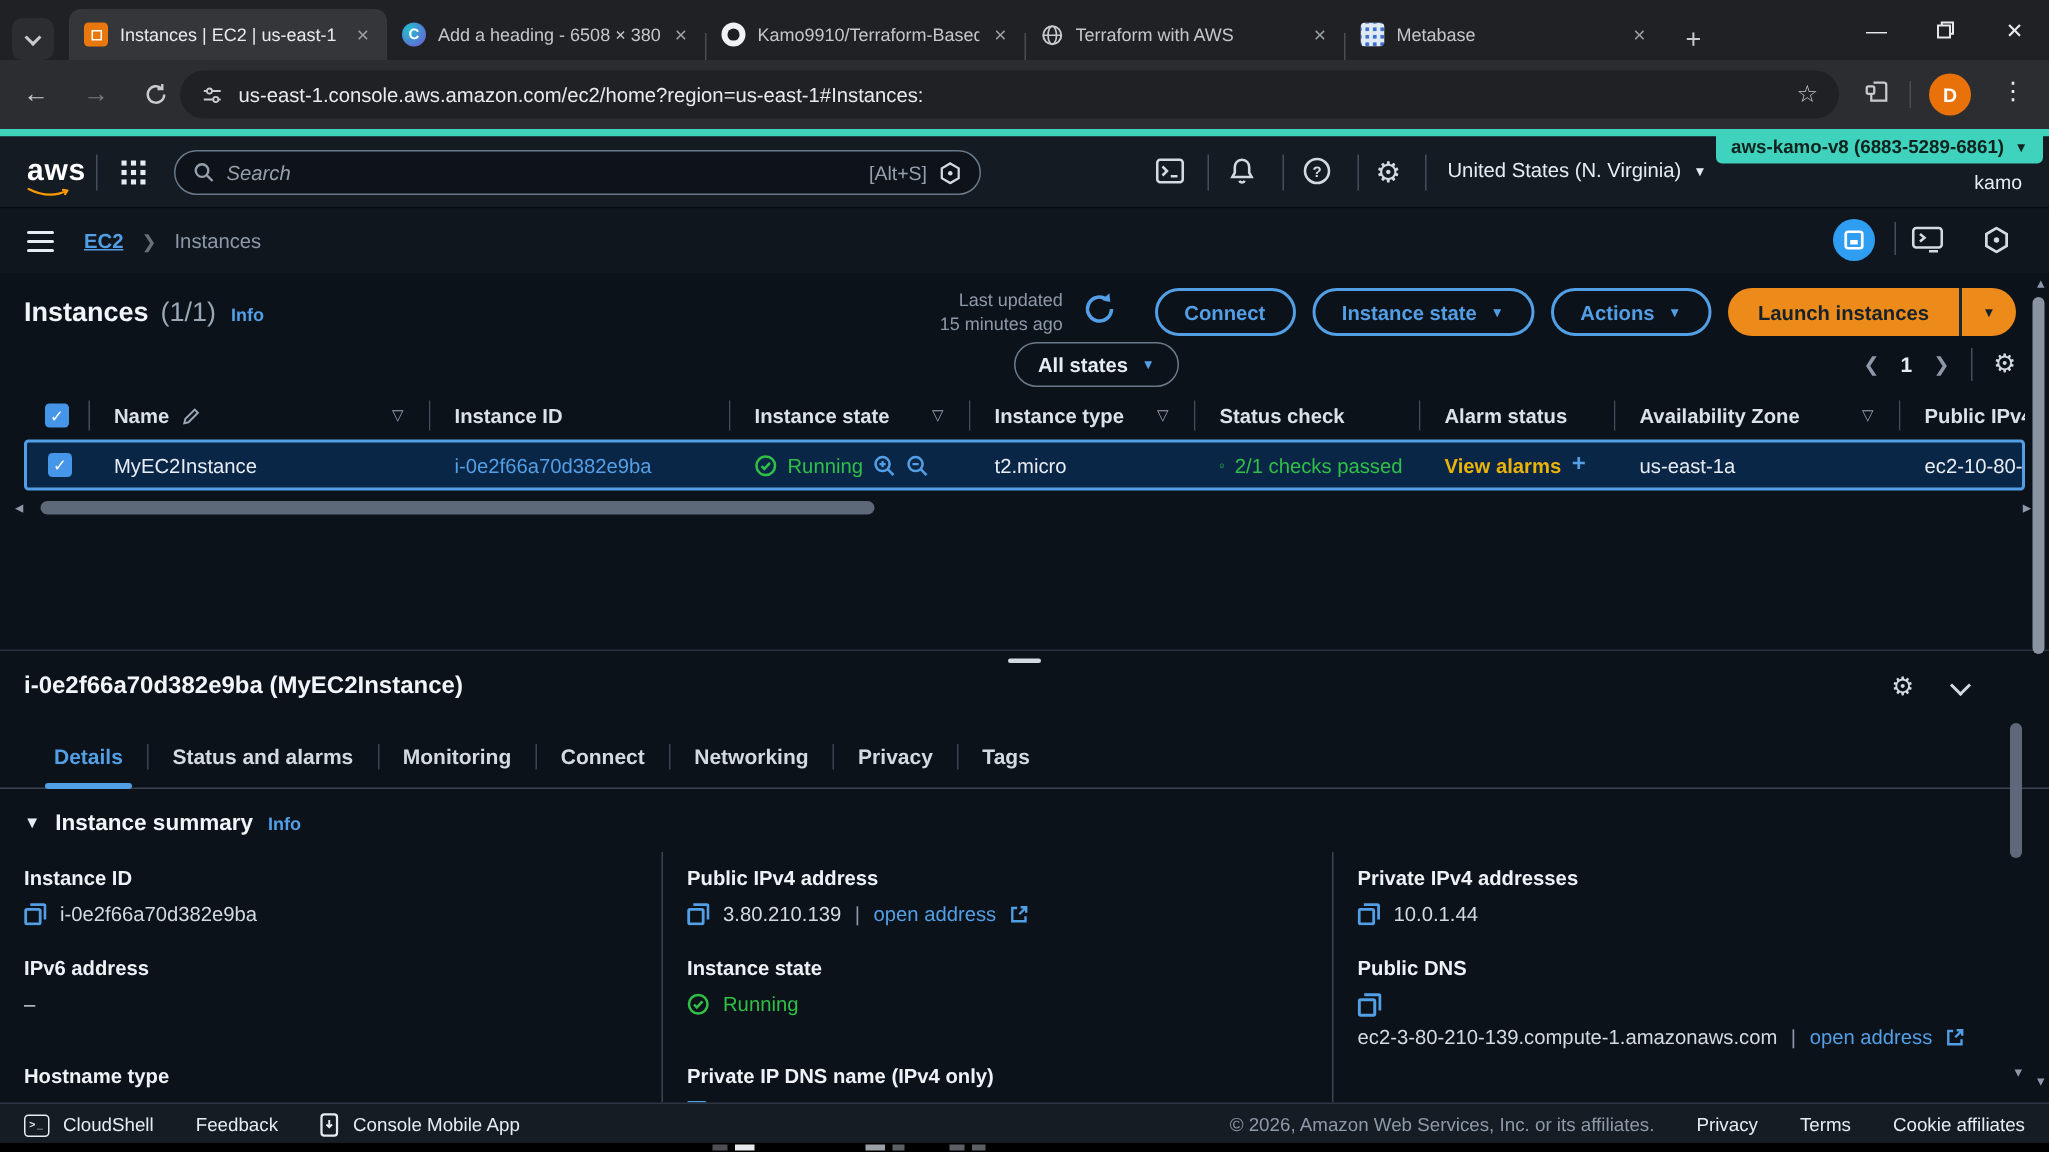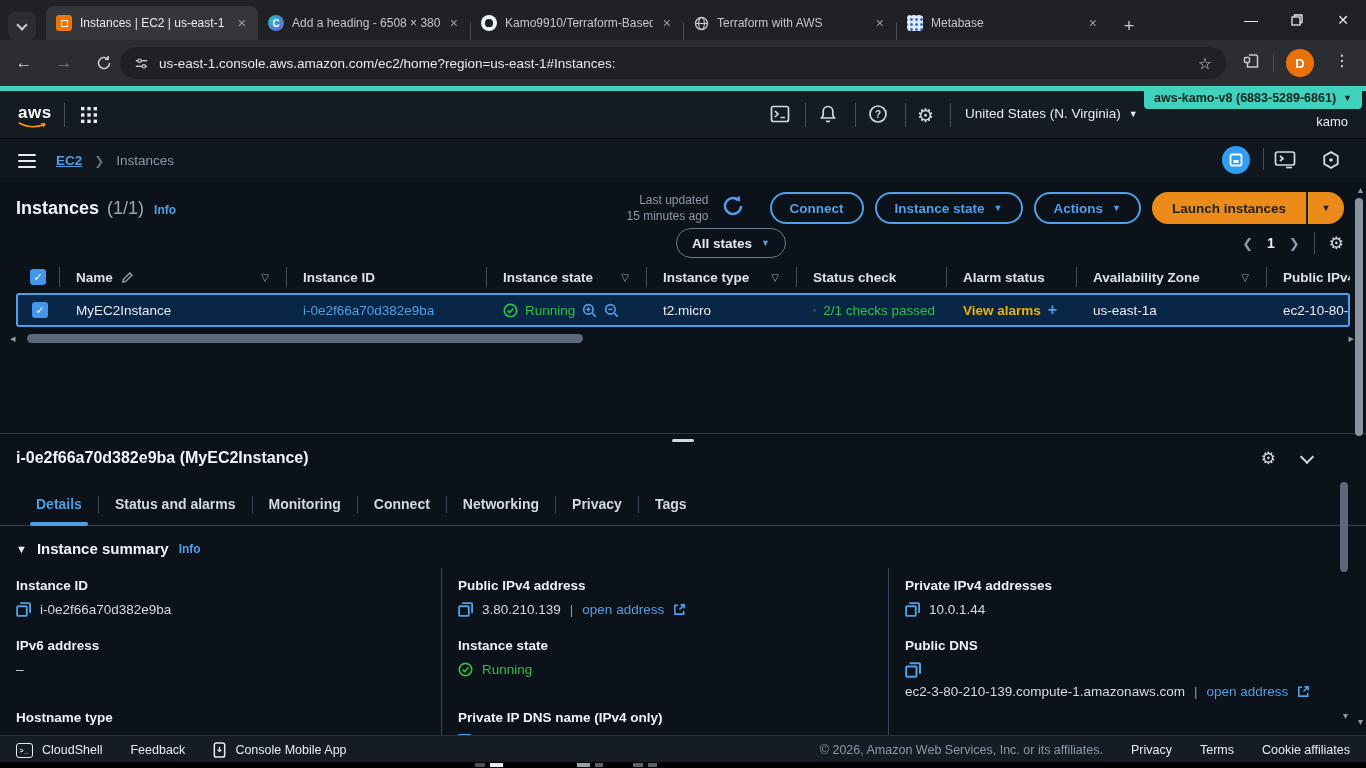--- a/index.html
+++ b/index.html
@@ -31,21 +31,21 @@
   .omnibox .url{flex:1;white-space:nowrap;overflow:hidden}
   .star{color:#c7cbd1;font-size:16px}
   .exts{position:absolute;right:106px;top:12px;color:#c7cbd1}
   .pdiv{position:absolute;right:92px;top:14px;width:1px;height:18px;background:#4a4d51}
   .avatar{position:absolute;right:52px;top:9px;width:28px;height:28px;border-radius:50%;background:#e8710a;color:#fff;font-weight:bold;font-size:13px;display:flex;align-items:center;justify-content:center}
   .kebab{position:absolute;right:16px;top:11px;color:#e8eaed;font-size:16px}
 
   
   .tealbar{position:absolute;top:86px;left:0;right:0;height:5px}
   .awshead{position:absolute;top:91px;left:0;right:0;height:48px;background:#141b23;border-bottom:1px solid #060a0f}
-  .awslogo{position:absolute;left:18px;top:12px;color:#fff;font-weight:bold;font-size:17px;letter-spacing:.5px}
+  .awslogo{position:absolute;left:18px;top:12px;color:#fff;font-weight:bold;font-size:20px;letter-spacing:.5px}
   .awslogo svg{display:block;margin-top:-2px}
   .hdiv{position:absolute;top:12px;width:1px;height:24px;background:#424e5c}
   .gridic{position:absolute;left:80px;top:15px}
   .awssearch{position:absolute;left:116px;top:9px;width:538px;height:30px;border:1px solid #697989;border-radius:16px;background:#0d1319;display:flex;align-items:center;padding:0 12px;gap:8px}
   .awssearch input{flex:1;background:transparent;border:0;outline:none;color:#e7ecf2;font-size:13.5px;font-style:italic;font-family:inherit}
   .awssearch input::placeholder{color:#95a0ad}
   .shortcut{color:#95a0ad;font-size:13px}
   .hic{position:absolute;top:13px;color:#d4dae2}
   .region{position:absolute;left:965px;top:15px;font-size:13.5px;color:#e7ecf2;display:flex;gap:8px;align-items:center}
   .caret{font-size:9px;color:#e7ecf2}
@@ -247,20 +247,32 @@
           <rect x="13.6" y="1" width="3.4" height="3.4"></rect>
           <rect x="1" y="7.3" width="3.4" height="3.4"></rect>
           <rect x="7.3" y="7.3" width="3.4" height="3.4"></rect>
           <rect x="13.6" y="7.3" width="3.4" height="3.4"></rect>
           <rect x="1" y="13.6" width="3.4" height="3.4"></rect>
           <rect x="7.3" y="13.6" width="3.4" height="3.4"></rect>
           <rect x="13.6" y="13.6" width="3.4" height="3.4"></rect>
         </g>
       </svg>
   </span>
+  <div class="awssearch">
+    <svg width="14" height="14" viewBox="0 0 16 16">
+        <circle cx="6.5" cy="6.5" r="4.8" fill="none" stroke="#95a0ad" stroke-width="1.8"></circle>
+        <line x1="10.2" y1="10.2" x2="14.5" y2="14.5" stroke="#95a0ad" stroke-width="1.8"></line>
+      </svg>
+    <input type="text" placeholder="Search" style="">
+    <span class="shortcut">[Alt+S]</span>
+    <svg width="15" height="15" viewBox="0 0 16 16">
+        <polygon points="8,1 14,4.5 14,11.5 8,15 2,11.5 2,4.5" fill="none" stroke="#d4dae2" stroke-width="1.6"></polygon>
+        <circle cx="8" cy="8" r="1.6" fill="#d4dae2"></circle>
+      </svg>
+  </div>
   <span class="hic" style="left:770px">
     <svg width="20" height="20" viewBox="0 0 20 20">
         <rect x="1.5" y="2.5" width="17" height="15" rx="2" fill="none" stroke="#d4dae2" stroke-width="1.7"></rect>
         <path d="M5 7l3 3-3 3M10.5 13.5H15" fill="none" stroke="#d4dae2" stroke-width="1.7"></path>
       </svg>
   </span>
   <span class="hdiv" style="left:805px"></span>
   <span class="hic" style="left:818px">
     <svg width="20" height="20" viewBox="0 0 20 20">
         <path d="M10 2.5c-3 0-4.8 2.3-4.8 5v3.6L3.6 14h12.8l-1.6-2.9V7.5c0-2.7-1.8-5-4.8-5z" fill="none" stroke="#d4dae2" stroke-width="1.7"></path>

